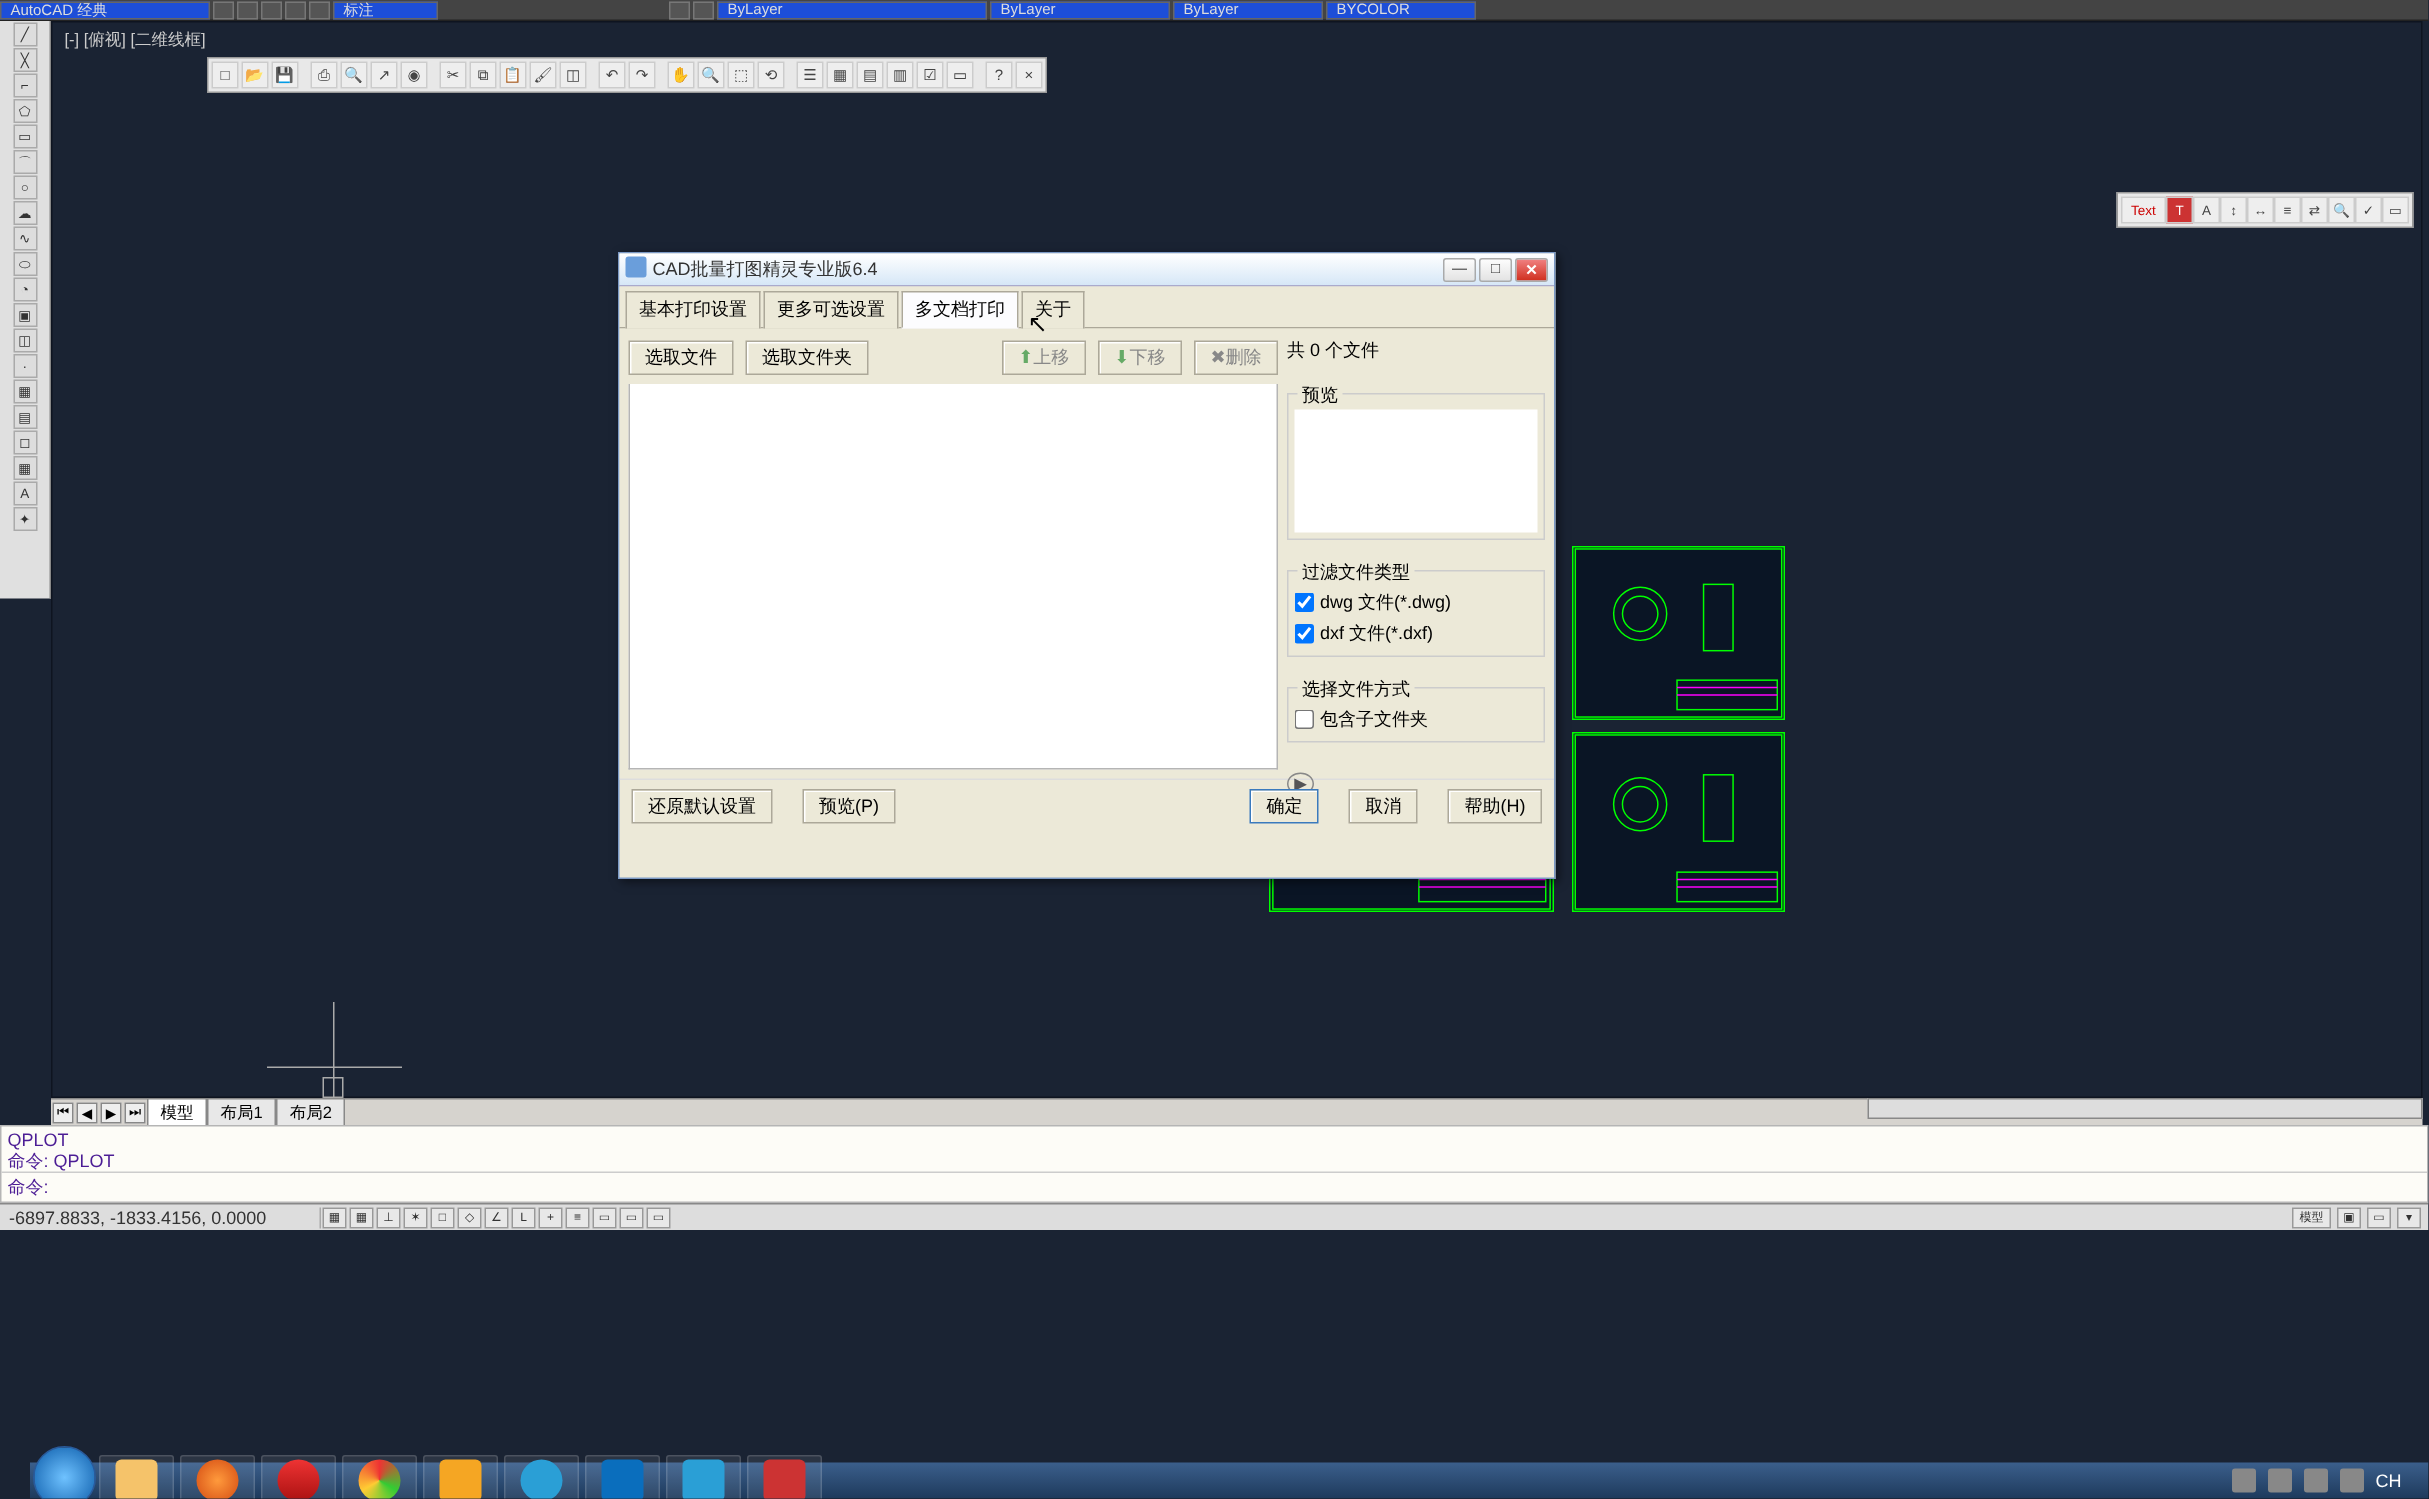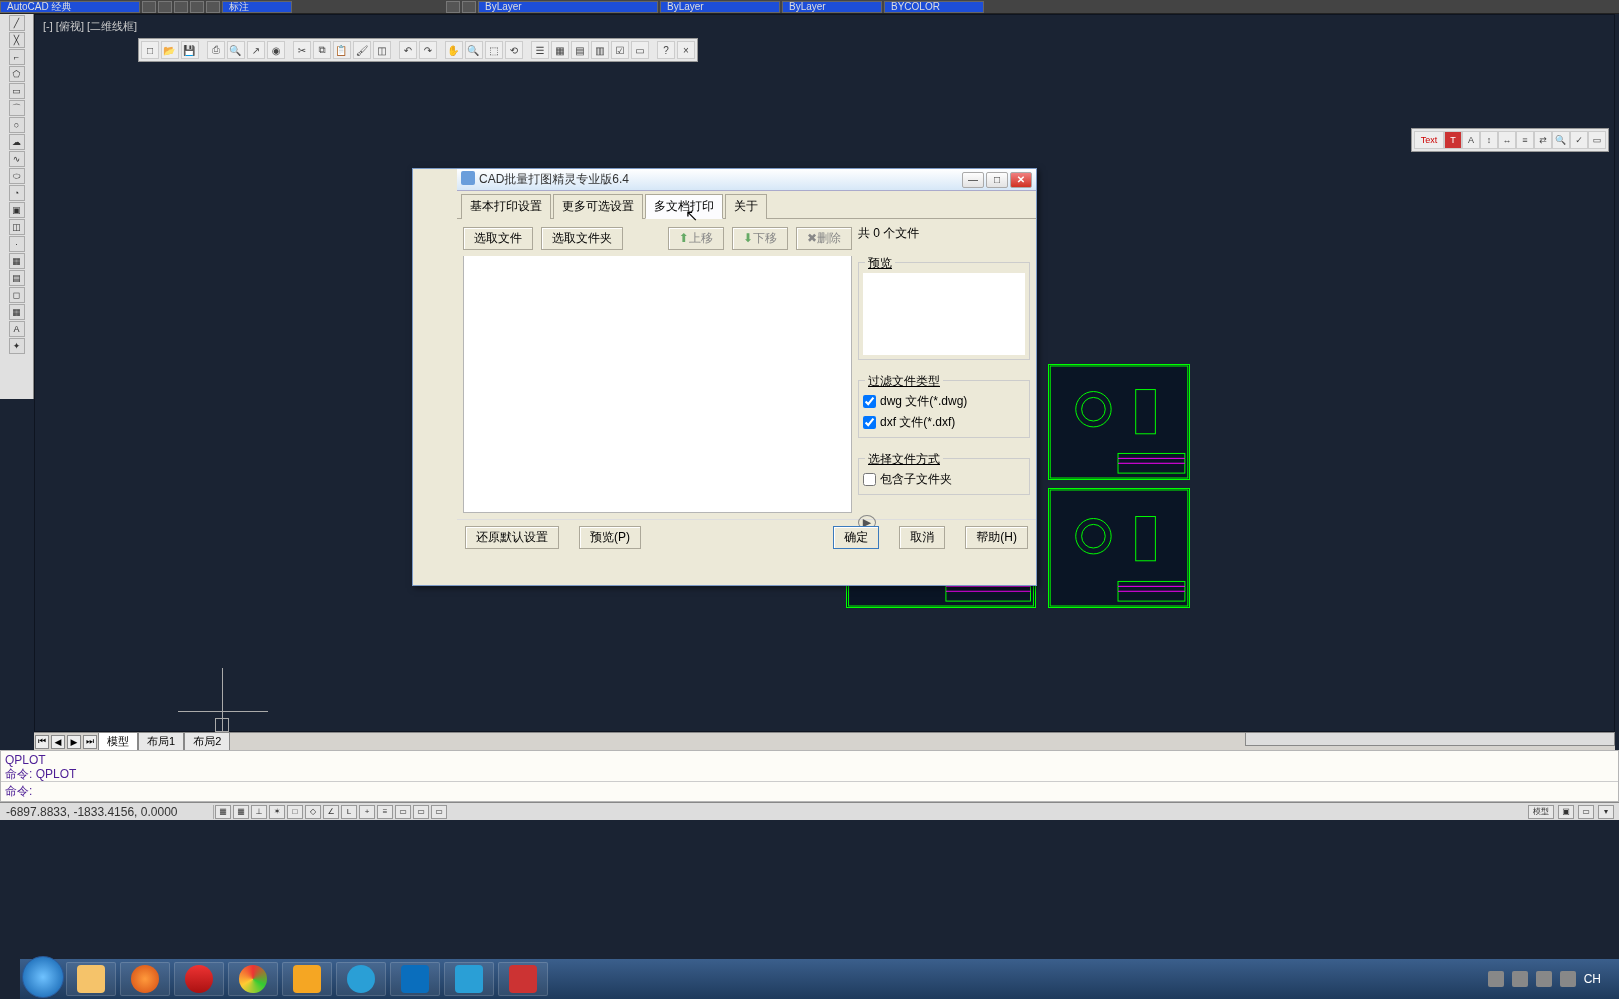--- a/index.html
+++ b/index.html
@@ -30,21 +30,21 @@
 
 .crosshair-h { position: absolute; top: 711px; left: 178px; width: 90px; height: 1px; background: #aaa; }
 .crosshair-v { position: absolute; top: 668px; left: 222px; width: 1px; height: 90px; background: #aaa; }
 .crosshair-box { position: absolute; top: 718px; left: 215px; width: 14px; height: 14px; border: 1px solid #aaa; }
 
 
 .thumb { position: absolute; border: 1px solid #0f0; background: #0a1525; }
 .thumb svg { width: 100%; height: 100%; }
 
 
-.dialog { position: absolute; top: 168px; left: 412px; width: 625px; height: 418px; background: #ece9d8; border: 1px solid #7b99c5; box-shadow: 2px 2px 6px rgba(0,0,0,.5); padding-left: 44px; }
+.dialog { position: absolute; top: 168px; left: 412px; width: 625px; height: 418px; background: #ece9d8; border: 1px solid #7b99c5; box-shadow: 2px 2px 6px rgba(0,0,0,.5); }
 .dialog-titlebar { height: 22px; background: linear-gradient(#fff,#d6e7f7); border-bottom: 1px solid #aac; display: flex; align-items: center; padding: 0 4px; }
 .dialog-titlebar .title { flex: 1; color: #333; font-size: 12px; padding-left: 18px; position: relative; }
 .dialog-titlebar .title::before { content: ""; position: absolute; left: 0; width: 14px; height: 14px; background: #6a9edb; border-radius: 2px; top: 0; }
 .dialog-titlebar .win-btn { width: 22px; height: 16px; background: linear-gradient(#fdfdfd,#e3e3e3); border: 1px solid #aaa; margin-left: 2px; display: flex; align-items: center; justify-content: center; font-size: 10px; color: #333; border-radius: 2px; }
 .dialog-titlebar .win-close { background: linear-gradient(#f08080,#d03020); color: #fff; font-weight: bold; }
 
 .tabs { display: flex; padding: 2px 4px 0 4px; background: #ece9d8; border-bottom: 1px solid #aca899; }
 .tab { padding: 3px 8px; border: 1px solid #aca899; border-bottom: none; background: #ece9d8; margin-right: 2px; font-size: 12px; position: relative; top: 1px; }
 .tab.active { background: #fcfcfe; border-bottom: 1px solid #fcfcfe; }
 
@@ -55,21 +55,21 @@
 .std-btn { background: #ece9d8; border: 1px solid #aca899; padding: 2px 10px; font-size: 12px; box-shadow: 1px 1px 0 #fff inset; }
 .std-btn.disabled { color: #888; }
 
 .list-header { display: flex; background: #ece9d8; border: 1px solid #b5b5b5; }
 .list-header .col { padding: 2px 6px; border-right: 1px solid #ccc; font-size: 12px; background: linear-gradient(#fdfdfd,#e8e8e8); }
 .list-body { flex: 1; background: #fff; border: 1px solid #b5b5b5; border-top: none; }
 
 .right-panel { width: 172px; display: flex; flex-direction: column; gap: 20px; }
 .right-panel .file-count-label { font-size: 12px; }
 .group { border: 1px solid #ccc; background: #ece9d8; padding: 4px; position: relative; }
-.group .group-title { position: absolute; top: -8px; left: 6px; background: #ece9d8; padding: 0 3px; font-size: 12px; text-decoration: underline; }
+.group .group-title { position: absolute; top: -8px; left: 6px; background: #ece9d8; padding: 0 3px; font-size: 12px; }
 .preview-box { height: 82px; background: #fff; }
 .chk-row { display: flex; align-items: center; gap: 4px; font-size: 12px; padding: 2px 0; }
 .chk-row input { width: 13px; height: 13px; }
 .arrow-circle { width: 18px; height: 18px; border: 1px solid #888; border-radius: 50%; display: flex; align-items: center; justify-content: center; font-size: 11px; color: #555; margin-top: auto; }
 
 .dialog-footer { display: flex; padding: 6px 8px; gap: 20px; border-top: 1px solid #ddd; }
 .dialog-footer .spacer { flex: 1; }
 
 
 .cursor-arrow { position: absolute; top: 206px; left: 685px; font-size: 16px; color: #000; z-index: 100; }
@@ -84,21 +84,21 @@
 .cmd-line { line-height: 14px; }
 .cmd-input-row { position: absolute; bottom: 0; left: 0; right: 0; border-top: 1px solid #ccc; padding: 1px 4px; }
 
 
 .status-bar { position: absolute; top: 802px; left: 0; right: 0; height: 18px; background: #ddd; border-top: 1px solid #888; display: flex; align-items: center; font-size: 11px; color: #333; }
 .status-bar .coords { padding: 0 6px; width: 214px; border-right: 1px solid #aaa; }
 .status-bar .sb-btn { width: 16px; height: 14px; border: 1px solid #999; background: #e8e8e8; margin: 0 1px; font-size: 8px; display: flex; align-items: center; justify-content: center; }
 .status-bar .right-group { margin-left: auto; display: flex; gap: 2px; padding-right: 4px; }
 
 
-.taskbar { position: absolute; bottom: 0; left: 0; right: 0; height: 40px; background: linear-gradient(#3b5f8c,#1e3a5c); display: flex; align-items: center; margin-left: 20px; }
+.taskbar { position: absolute; bottom: 0; left: 0; right: 0; height: 24px; background: linear-gradient(#3b5f8c,#1e3a5c); display: flex; align-items: center; margin-left: 20px; }
 .start-orb { width: 42px; height: 42px; border-radius: 50%; background: radial-gradient(#6fc2ff,#0a5aa8); margin-left: 2px; border: 1px solid #2a5a9a; position: relative; top: -2px; }
 .task-btn { width: 50px; height: 34px; margin: 0 2px; background: rgba(255,255,255,.08); border: 1px solid rgba(255,255,255,.15); border-radius: 2px; display: flex; align-items: center; justify-content: center; }
 .task-btn .ico { width: 28px; height: 28px; border-radius: 4px; }
 .tray { margin-left: auto; display: flex; align-items: center; color: #fff; gap: 8px; padding-right: 10px; font-size: 11px; }
 .tray .tray-ico { width: 16px; height: 16px; background: #888; border-radius: 2px; }
 .time-block { text-align: center; line-height: 13px; }
 
 
 .top-right-time { position: absolute; top: 0; right: 6px; color: #d00; font-weight: bold; font-size: 11px; z-index: 5; }
 

